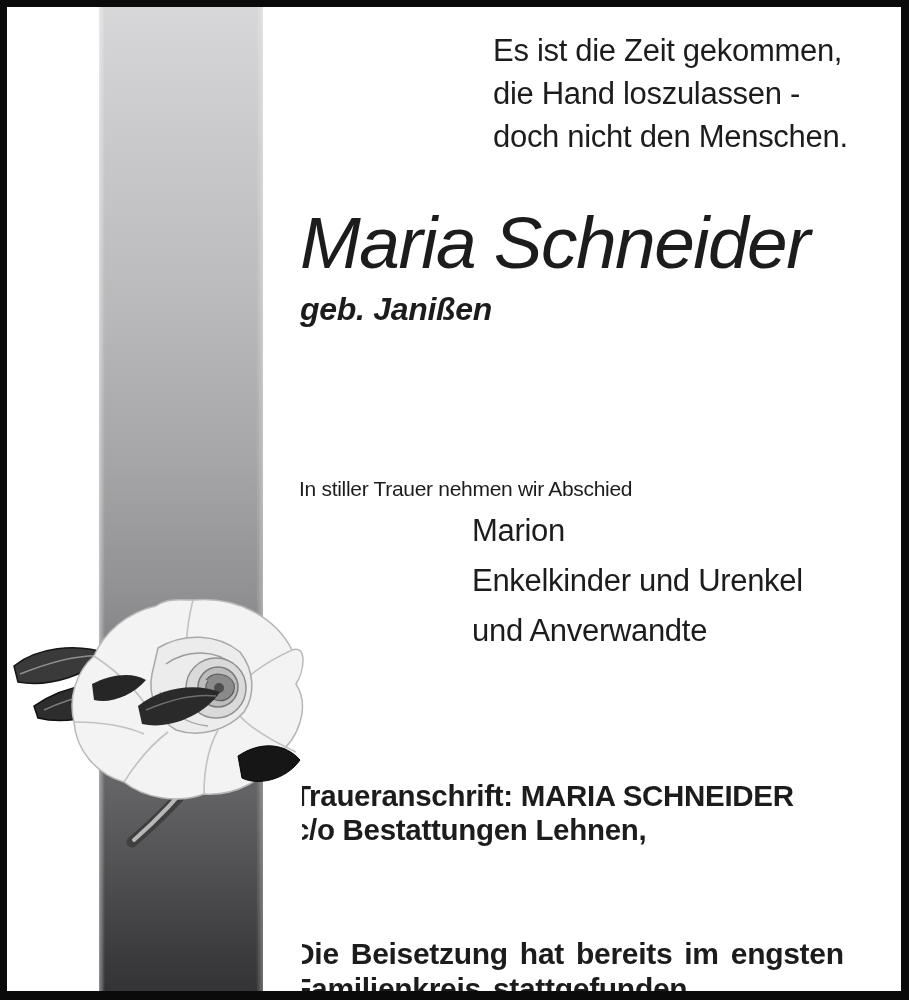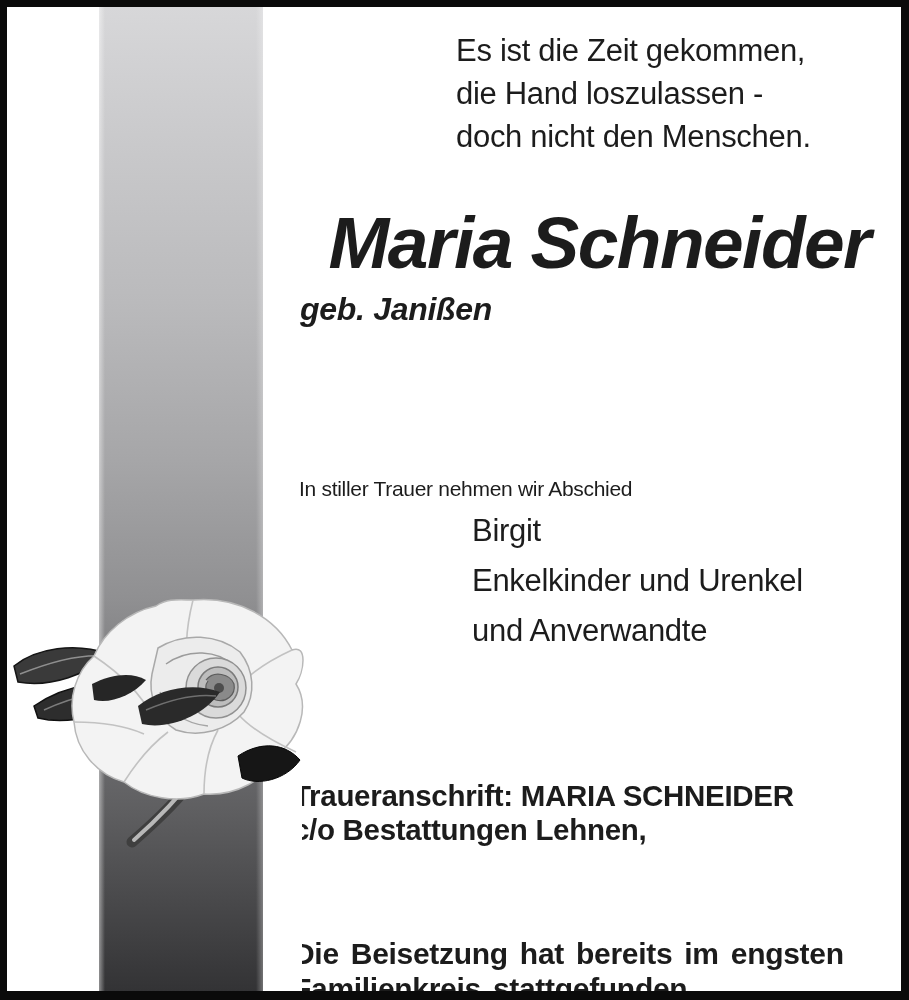--- a/index.html
+++ b/index.html
@@ -25,24 +25,24 @@
       linear-gradient(90deg, rgba(255,255,255,0.45) 0px, rgba(255,255,255,0) 6px,
                       rgba(255,255,255,0) 157px, rgba(255,255,255,0.30) 164px),
       linear-gradient(180deg,#d7d7d9 0%,#c9c9cb 14%,#bababc 30%,#a6a6a8 46%,
                       #909092 60%,#78787a 70%,#77777a 70%,#5e5e60 82%,#464648 92%,#333335 100%);
   }
 
   .rose-wrap{position:absolute;left:8px;top:588px;width:302px;height:266px;}
 
   .txt{position:absolute;white-space:nowrap;}
 
-  .quote{left:456px;top:29px;font-size:31px;line-height:43px;letter-spacing:-0.3px;}
+  .quote{left:493px;top:29px;font-size:31px;line-height:43px;letter-spacing:-0.3px;}
   .deceased-name{
-    position:absolute;left:300px;top:203px;width:570px;text-align:right;
-    font-size:73px;font-weight:bold;font-style:italic;letter-spacing:-1.5px;line-height:1.1;
+    position:absolute;left:300px;top:203px;width:570px;text-align:left;
+    font-size:73px;font-weight:normal;font-style:italic;letter-spacing:-1.5px;line-height:1.1;
   }
   .birth-name{
     position:absolute;left:300px;top:291px;width:570px;text-align:left;
     font-size:32px;font-weight:bold;font-style:italic;letter-spacing:-0.3px;
   }
   .dates-line{
     position:absolute;left:300px;top:344px;width:576px;text-align:center;
     font-size:31px;letter-spacing:-0.3px;
   }
   .born-symbol{color:#c9c9c9;font-size:26px;margin-right:2px;}
@@ -114,21 +114,21 @@
     <div>doch nicht den Menschen.</div>
   </div>
 
   <div class="deceased-name">Maria Schneider</div>
   <div class="birth-name">geb. Janißen</div>
 
 
   <div class="txt intro">In stiller Trauer nehmen wir Abschied</div>
 
   <div class="txt mourners">
-    <div>Birgit</div>
+    <div>Marion</div>
     <div>Enkelkinder und Urenkel</div>
     <div>und Anverwandte</div>
   </div>
 
   <div class="clip-block address-block">
     <div class="inner">
       <div>Traueranschrift: MARIA SCHNEIDER</div>
       <div>c/o Bestattungen Lehnen,</div>
     </div>
   </div>

